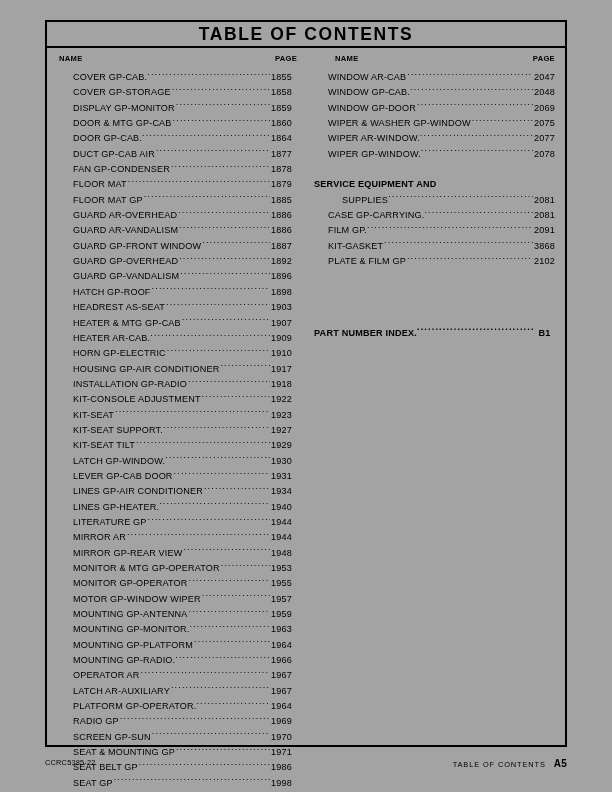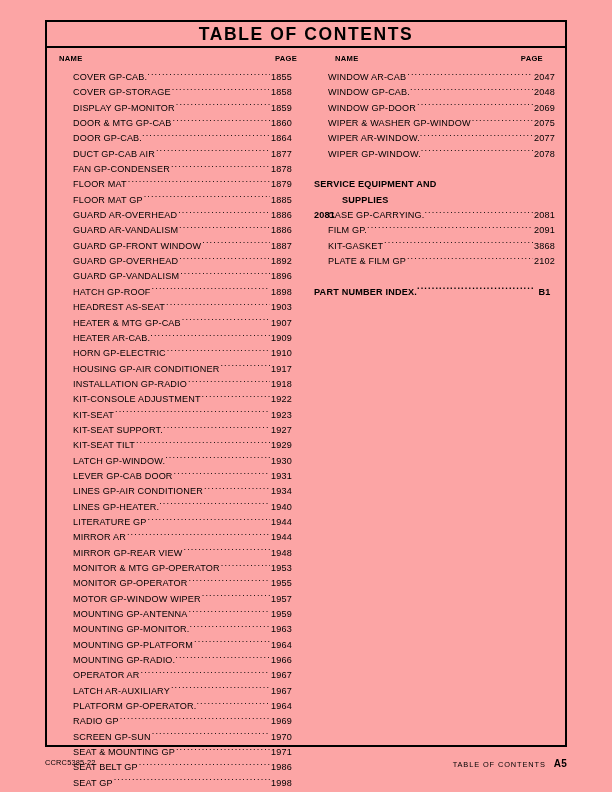--- a/index.html
+++ b/index.html
@@ -4,21 +4,21 @@
 <style>
   html, body {
     margin: 0;
     padding: 0;
     background: #ffffff;
   }
   .page {
     position: relative;
     width: 612px;
     height: 792px;
-    background: #fca5a5;
+    background: #a3a3a3;
     font-family: "Liberation Sans", sans-serif;
     color: #000000;
     overflow: hidden;
   }
 
   
   .frame {
     position: absolute;
     left: 45px;
     top: 20px;
@@ -45,21 +45,21 @@
     font-size: 17.5px;
     font-weight: bold;
     letter-spacing: 1.6px;
   }
 
   
   .col-headers {
     position: absolute;
     left: 0;
     top: 26px;
-    right: 12px;
+    right: 0;
     height: 20px;
   }
   .hdr {
     position: absolute;
     font-size: 7.6px;
     font-weight: bold;
     letter-spacing: 0.3px;
     top: 6px;
   }
   .hdr-name-l  { left: 12px; }
@@ -127,32 +127,31 @@
   
   .entry.section-head {
     font-weight: bold;
     letter-spacing: 0.2px;
     align-items: center;
   }
   .entry.section-head .nm { padding-left: 0; }
 
   
   .entry.section-cont {
-    font-weight: bold;
+    font-weight: normal;
     letter-spacing: 0.2px;
-    flex-direction: column;
   }
   .entry.section-cont .nm { padding-left: 28px; }
 
   
   .entry.bold-entry {
     font-weight: bold;
     letter-spacing: 0.2px;
   }
-  .entry.bold-entry .nm { padding-left: 0; }
+  .entry.bold-entry .nm { padding-left: 0; margin-top: 41px; }
 
   .spacer { height: 15.35px; }
 
   
   .footer {
     position: absolute;
     left: 45px;
     right: 45px;
     top: 758px;
     height: 14px;

